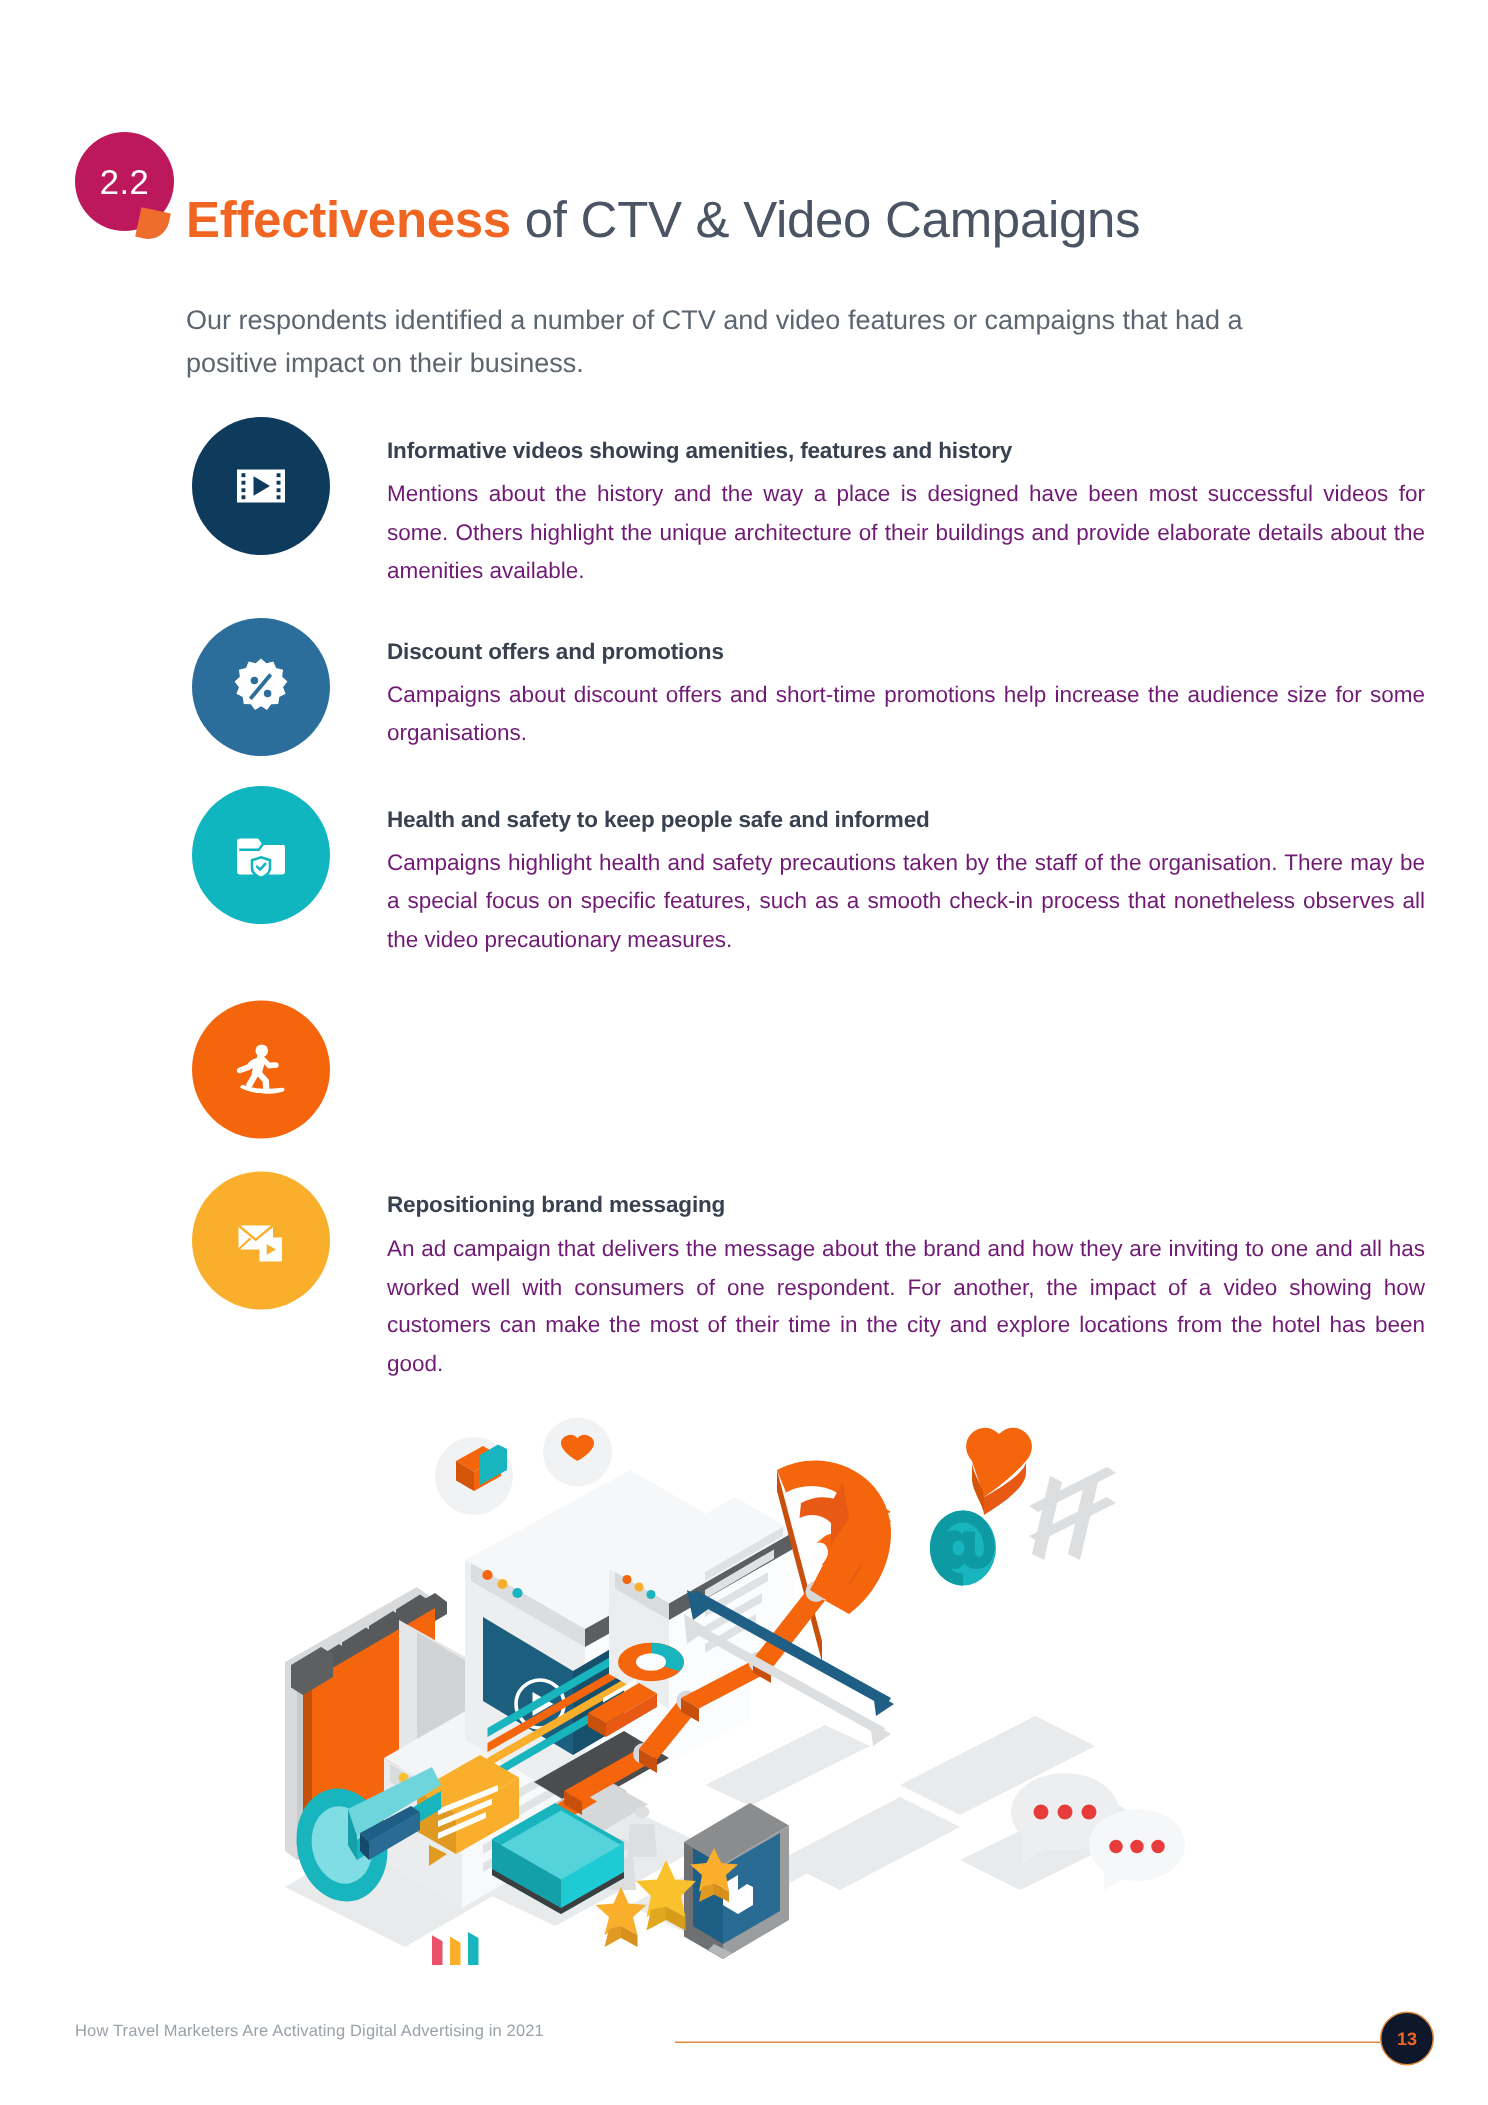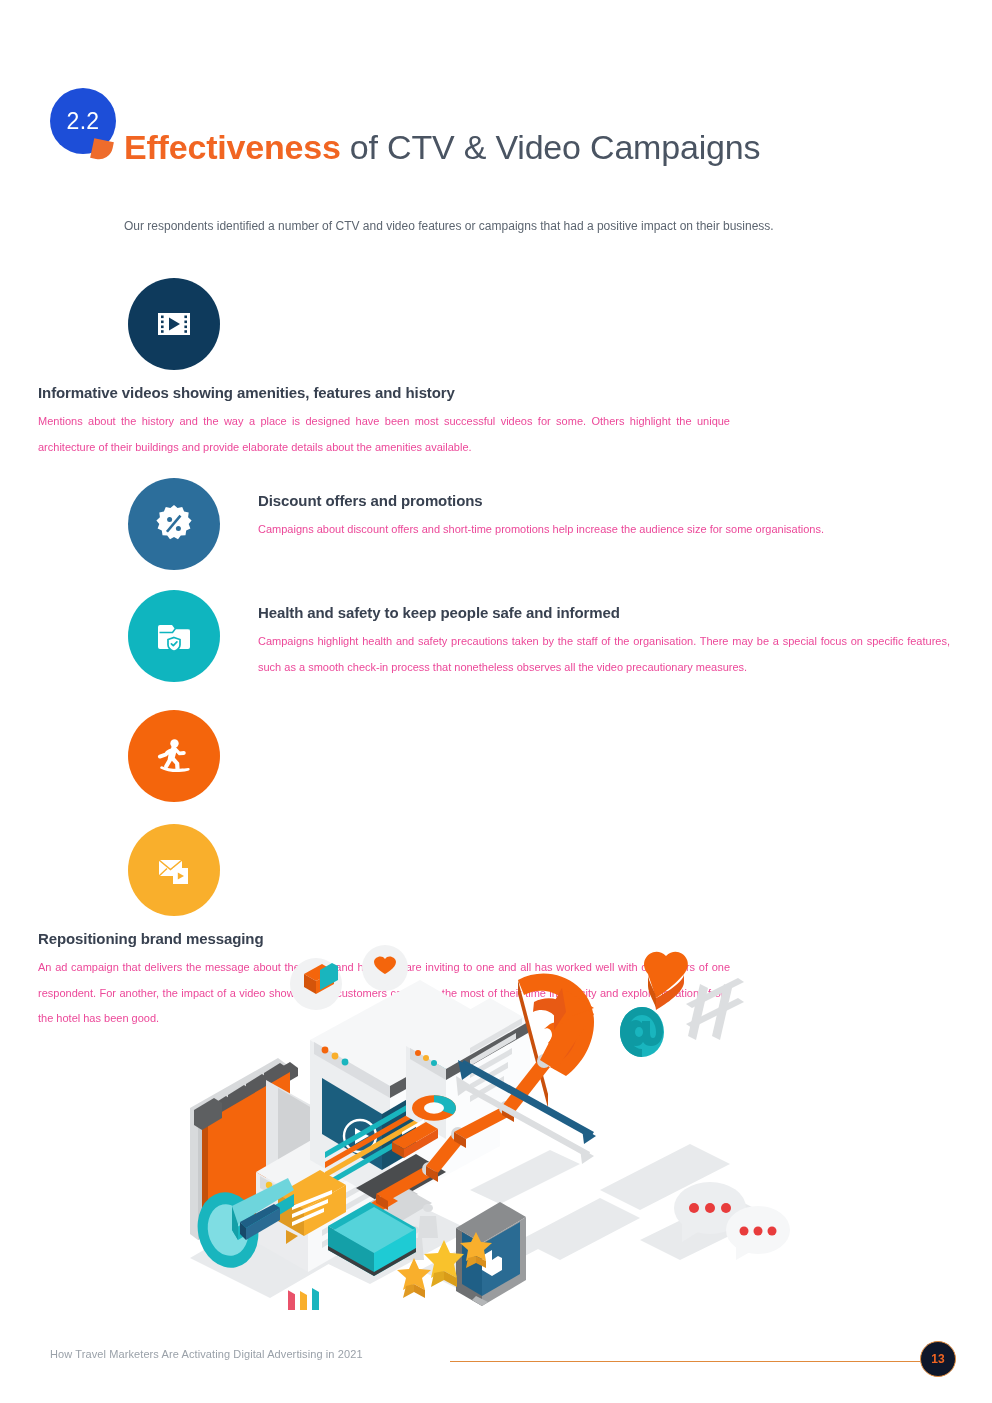--- a/index.html
+++ b/index.html
@@ -6,21 +6,21 @@
   body{
     width:992px;height:1403px;position:relative;overflow:hidden;
     font-family:"Liberation Sans", sans-serif;
     color:#3d4852;
   }
 
   
   .header{position:absolute;left:0;top:0;width:992px;height:190px;}
   .badge{
     position:absolute;left:50px;top:88px;width:66px;height:66px;
-    background:#1d4ed8;border-radius:50%;
+    background:#be185d;border-radius:50%;
   }
   .badge:after{
     content:"";position:absolute;right:4px;bottom:-6px;
     width:20px;height:20px;background:#EE6C2C;
     border-radius:0 0 14px 0;
     transform:rotate(12deg);
   }
   .badge-num{
     position:absolute;left:0;top:0;width:66px;height:66px;
     display:flex;align-items:center;justify-content:center;
@@ -28,48 +28,48 @@
     z-index:2;
   }
   .title{
     position:absolute;left:124px;top:128px;
     font-size:34px;font-weight:400;color:#4a5462;letter-spacing:-.2px;
     white-space:nowrap;
   }
   .title .accent{color:#F16522;font-weight:700;}
 
   .intro{
-    position:absolute;left:124px;top:212px;width:740px;
-    font-size:12px;line-height:29px;color:#5c6570;
+    position:absolute;left:124px;top:199px;width:740px;
+    font-size:18px;line-height:29px;color:#5c6570;
   }
 
   
   .blocks{position:absolute;left:0;top:278px;width:992px;}
   .block{position:relative;display:flex;align-items:flex-start;margin-bottom:22px;}
   .icon-wrap{
     flex:0 0 92px;width:92px;height:92px;border-radius:50%;
     display:flex;align-items:center;justify-content:center;
     margin-left:128px;
   }
   .icon-wrap svg{display:block;}
   .block-text{margin-left:38px;width:692px;padding-top:14px;}
   .block-title{
     font-size:15px;font-weight:700;color:#384150;margin:0 0 8px 0;letter-spacing:-.1px;
   }
   .block-body{
-    font-size:11px;line-height:25.5px;color:#ec4899;text-align:justify;
+    font-size:15px;line-height:25.5px;color:#701a75;text-align:justify;
     margin:0;
   }
 
   
-  .b1{margin-bottom:18px;flex-direction:column;}
+  .b1{margin-bottom:18px;}
   .b2{margin-bottom:20px;}
   .b3{margin-bottom:28px;}
   .b4{margin-bottom:22px;}
-  .b5{margin-bottom:0;flex-direction:column;}
+  .b5{margin-bottom:0;}
 
   
   .illus{position:absolute;left:170px;top:940px;width:640px;height:370px;}
 
   
   .footer{position:absolute;left:0;top:1340px;width:992px;height:40px;}
   .footer-text{
     position:absolute;left:50px;top:8px;font-size:11px;color:#9aa1a9;
     letter-spacing:.1px;
   }

